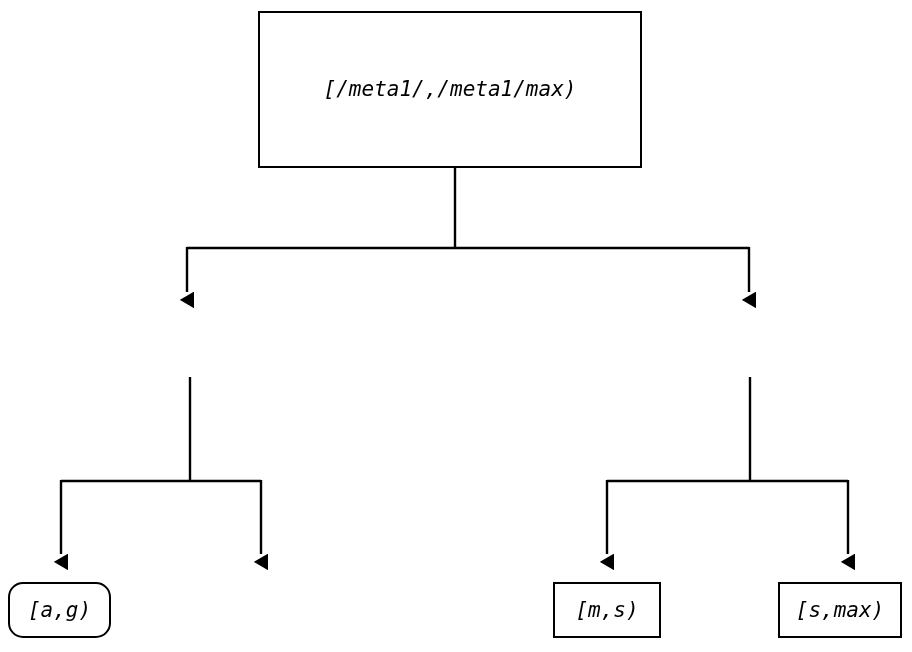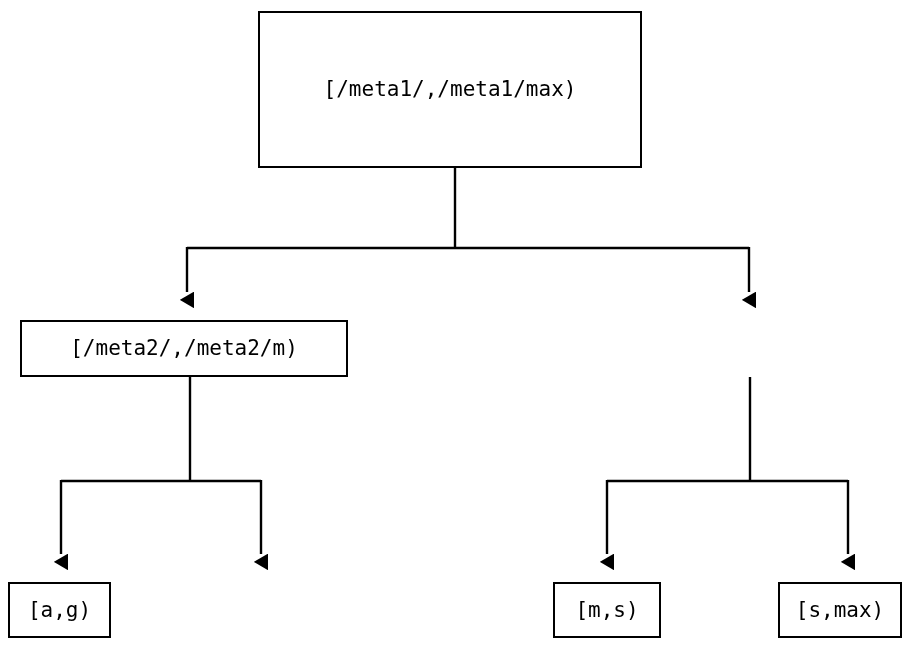--- a/index.html
+++ b/index.html
@@ -9,20 +9,21 @@
   }
   body {
     font-family: "DejaVu Sans Mono", "Liberation Mono", monospace;
   }
   #canvas {
     position: relative;
     width: 912px;
     height: 652px;
     background: #ffffff;
     overflow: hidden;
+    font-style: italic;
   }
   .node {
     position: absolute;
     box-sizing: border-box;
     background: #ffffff;
     border: 2px solid #000000;
     display: flex;
     align-items: center;
     justify-content: center;
   }
@@ -45,21 +46,21 @@
     height: 652px;
     pointer-events: none;
   }
 
   
   .n-root   { left: 258px; top: 11px;  width: 384px; height: 157px; }
   
   .n-mid-l  { left: 20px;  top: 320px; width: 328px; height: 57px; }
   .n-mid-r  { left: 578px; top: 320px; width: 328px; height: 57px; }
   
-  .n-leaf-1 { left: 8px;   top: 582px; width: 103px; height: 56px; }
+  .n-leaf-1 { left: 8px;   top: 582px; width: 103px; height: 56px; border-radius: 15px; }
   .n-leaf-2 { left: 208px; top: 582px; width: 103px; height: 56px; }
   .n-leaf-3 { left: 553px; top: 582px; width: 108px; height: 56px; }
   .n-leaf-4 { left: 778px; top: 582px; width: 124px; height: 56px; }
 </style>
 </head>
 <body>
 
 <div id="canvas">
 
   <svg id="edges" viewBox="0 0 912 652" width="912" height="652" xmlns="http://www.w3.org/2000/svg">
@@ -88,23 +89,20 @@
       <path d="M 607 481 L 848 481" stroke="#000000" stroke-width="2.4" fill="none"></path>
       <path d="M 607 480 L 607 554" stroke="#000000" stroke-width="2.4" fill="none" marker-end="url(#arrowhead)"></path>
       <path d="M 848 480 L 848 554" stroke="#000000" stroke-width="2.4" fill="none" marker-end="url(#arrowhead)"></path>
     </g>
   </svg>
 
   <div class="node n-root">
     <span class="node-label">[/meta1/,/meta1/max)</span>
   </div>
 
-  <div class="node n-mid-l">
-    <span class="node-label">[/meta2/,/meta2/m)</span>
-  </div>
 
 
   <div class="node leaf n-leaf-1">
     <span class="node-label">[a,g)</span>
   </div>
 
 
   <div class="node leaf n-leaf-3">
     <span class="node-label">[m,s)</span>
   </div>

